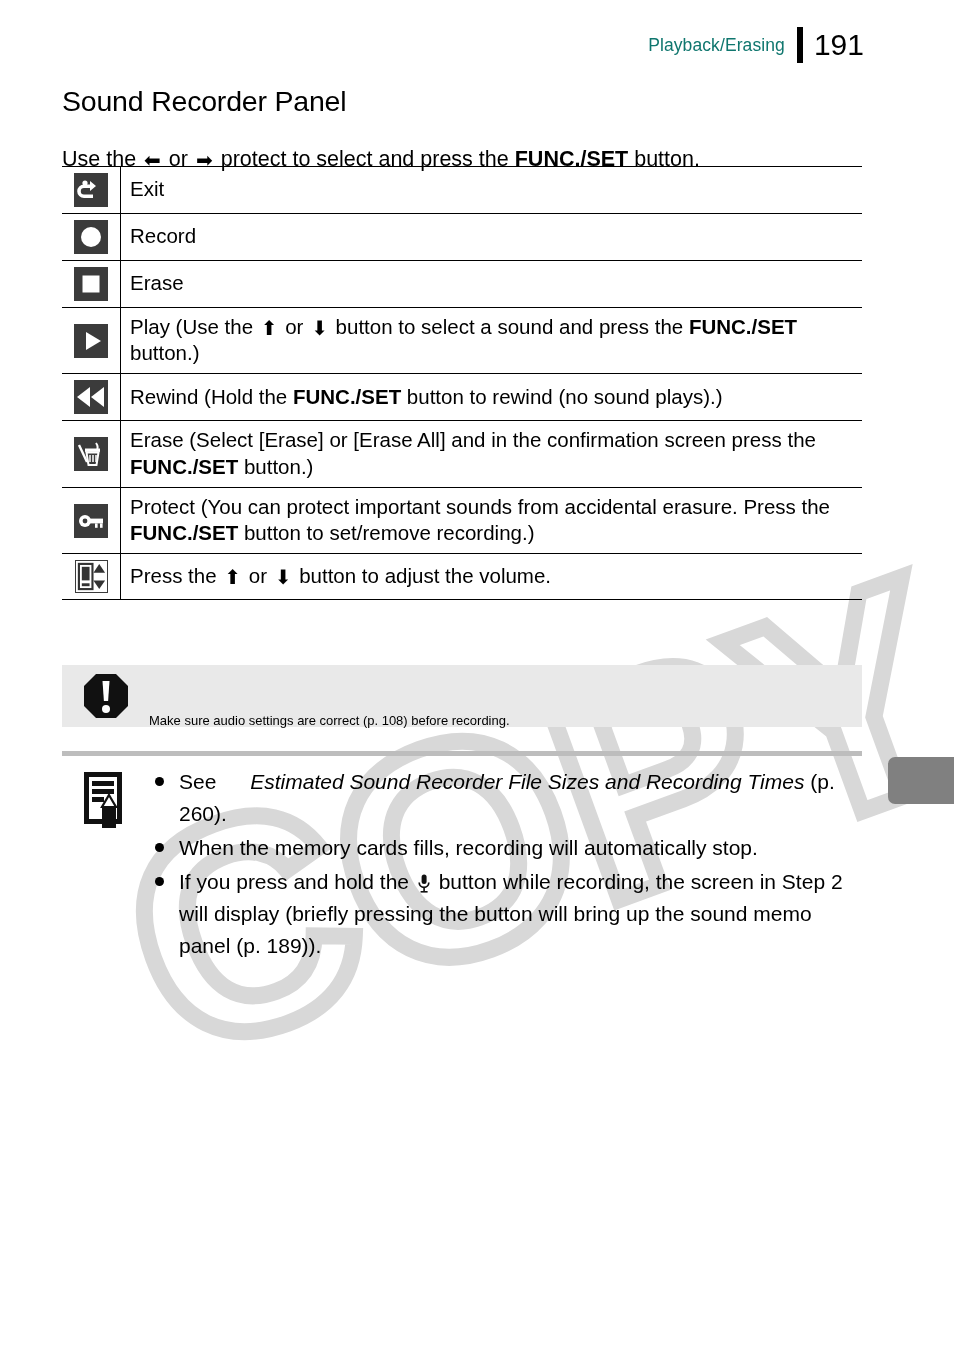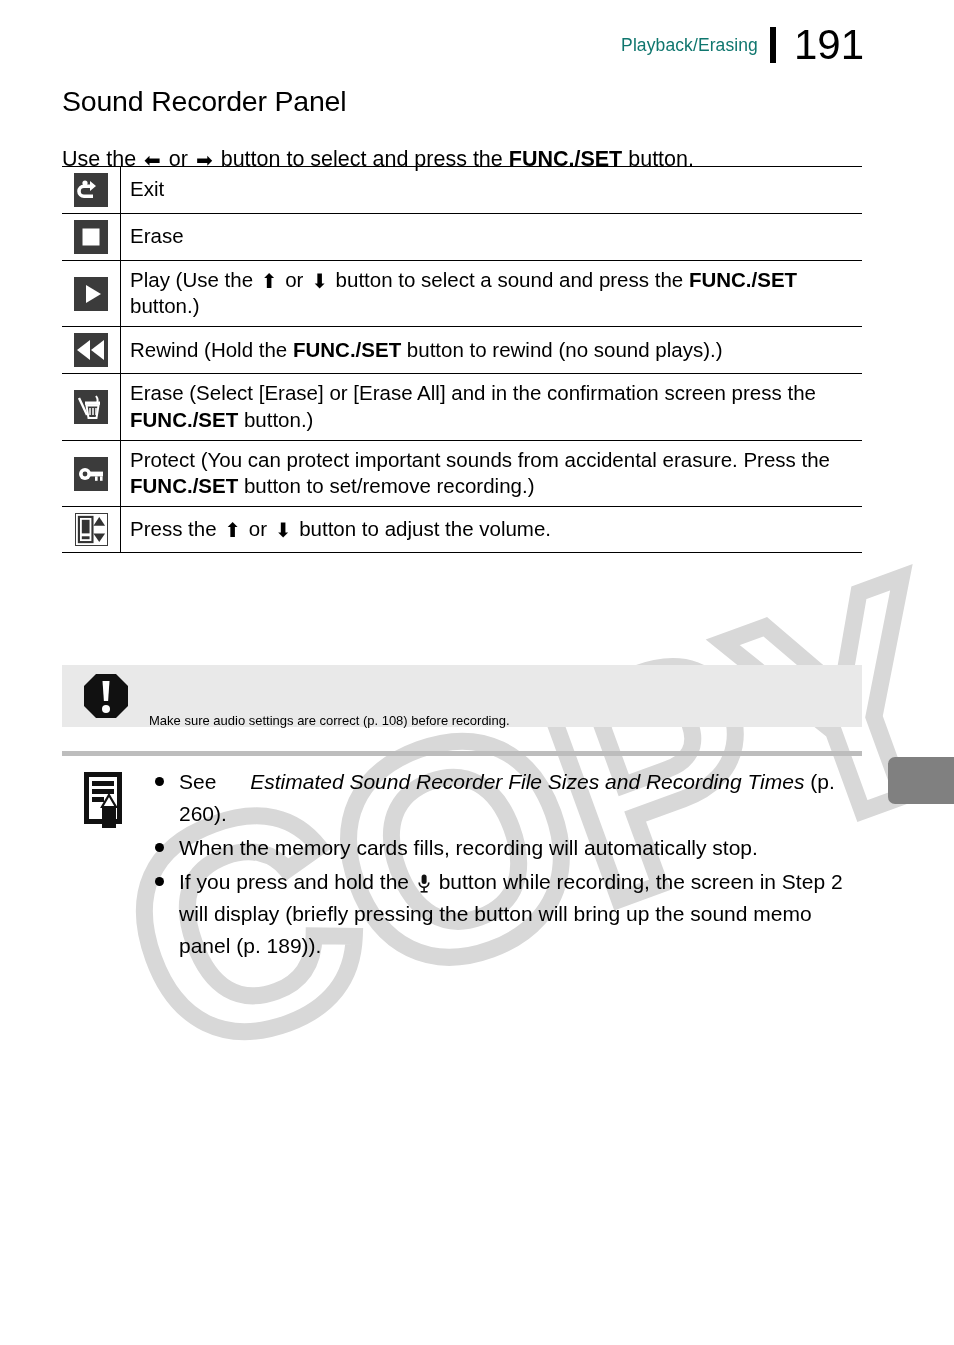--- a/index.html
+++ b/index.html
@@ -60,22 +60,22 @@
     color: #0f766e;
     padding-right: 12px;
     white-space: nowrap;
   }
   .rh-rule {
     width: 6px;
     height: 36px;
     background: #000;
   }
   .rh-page {
-    font-size: 42px;
-    padding-left: 18px;
+    font-size: 30px;
+    padding-left: 11px;
     line-height: 1;
   }
 
   
   .page-title {
     position: absolute;
     left: 62px;
     top: 66px;
     font-size: 28.5px;
     font-weight: normal;
@@ -256,34 +256,41 @@
       <span class="rh-page">191</span>
     </div>
 
     <h1 class="page-title">Sound Recorder Panel</h1>
 
     <p class="intro">
       <span>Use the</span>
       <span class="arrow-glyph">⬅</span>
       <span>or</span>
       <span class="arrow-glyph">➡</span>
-      <span>button to select and press the</span>
+      <span>protect to select and press the</span>
       <b>FUNC./SET</b>
       <span>button.</span>
     </p>
 
     <table class="icon-table">
       <tbody id="table-body">
           <tr>
             <td class="cell-icon"><span class="cam-icon"><svg viewBox="0 0 34 34">
                   <rect width="34" height="34" fill="#3b3b3b"></rect>
       <circle cx="11" cy="10" r="2.6" fill="#fff"></circle>
       <path d="M16 8 l6 5 -6 5 v-3 h-6 a3.2 3.2 0 0 0 0 6.4 h9 v3.6 h-9 a6.8 6.8 0 0 1 0 -13.6 h6 z" fill="#fff"></path>
                 </svg></span></td>
             <td class="cell-text"><span>Exit</span></td>
+          </tr>
+          <tr>
+            <td class="cell-icon"><span class="cam-icon"><svg viewBox="0 0 34 34">
+                  <rect width="34" height="34" fill="#3b3b3b"></rect>
+      <circle cx="17" cy="17" r="10" fill="#fff"></circle>
+                </svg></span></td>
+            <td class="cell-text"><span>Record</span></td>
           </tr>
           <tr>
             <td class="cell-icon"><span class="cam-icon"><svg viewBox="0 0 34 34">
                   <rect width="34" height="34" fill="#3b3b3b"></rect>
       <rect x="8.5" y="8.5" width="17" height="17" fill="#fff"></rect>
                 </svg></span></td>
             <td class="cell-text"><span>Erase</span></td>
           </tr>
           <tr>
             <td class="cell-icon"><span class="cam-icon"><svg viewBox="0 0 34 34">

